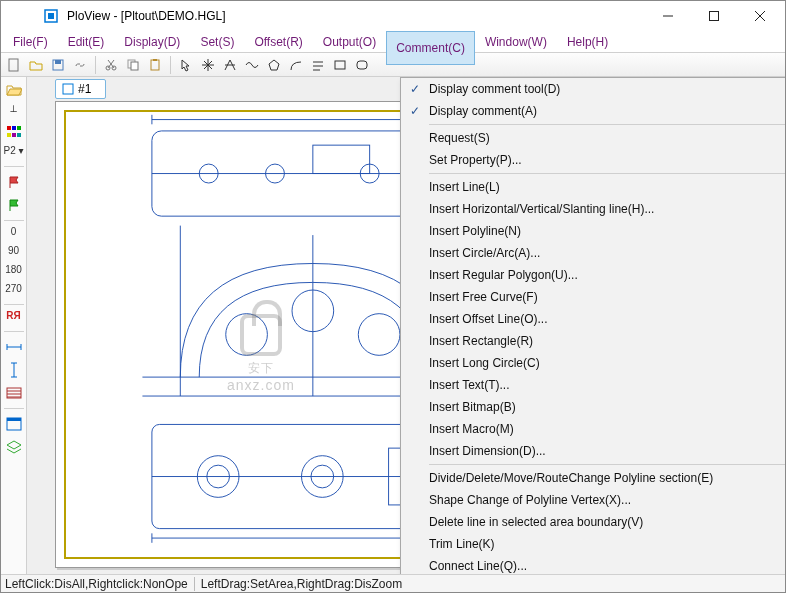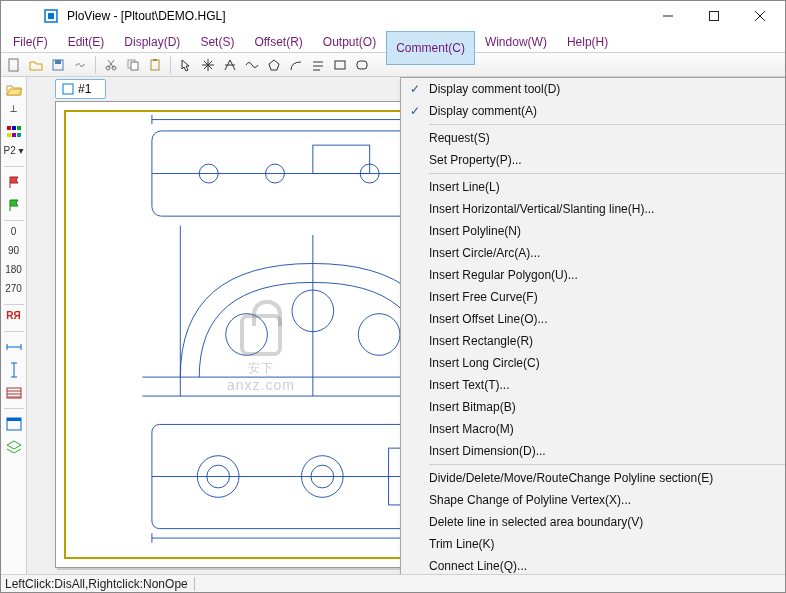--- a/index.html
+++ b/index.html
@@ -385,13 +385,14 @@
         <div class="dd-row">
           <span>Connect Line(Q)...</span>
         </div>
       </div>
   </div>
 </div>
 
 <div class="statusbar">
   <span>LeftClick:DisAll,Rightclick:NonOpe</span>
   <span class="sb-sep"></span>
+  <span>LeftDrag:SetArea,RightDrag:DisZoom</span>
 </div>
 
 </body></html>

